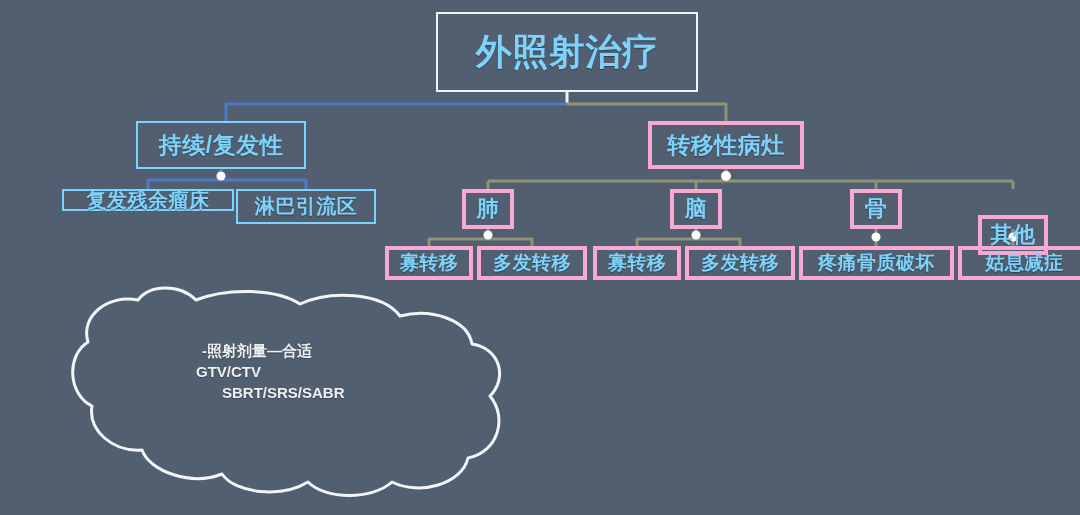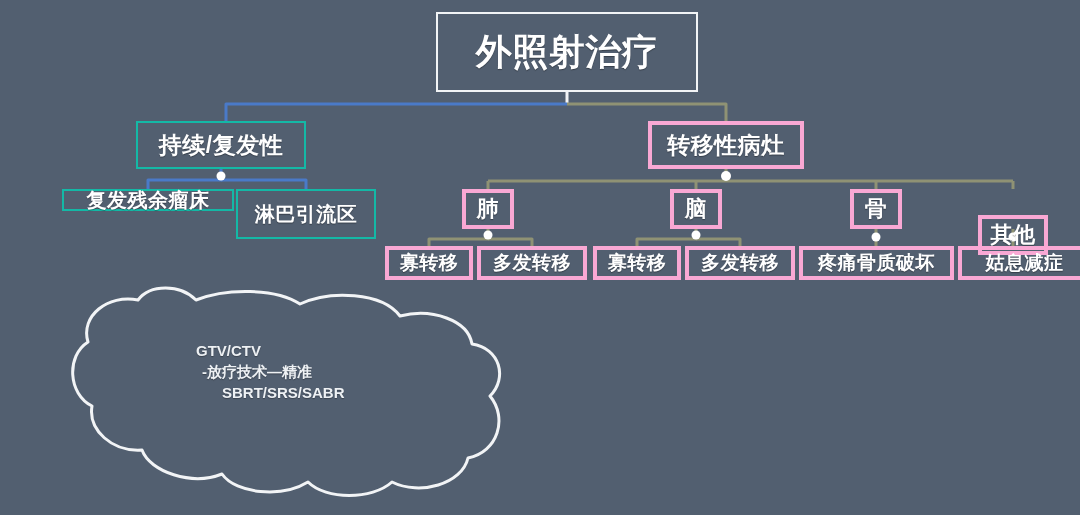--- a/index.html
+++ b/index.html
@@ -19,49 +19,49 @@
     left: 0; top: 0;
     width: 1080px;
     height: 515px;
   }
   .node {
     position: absolute;
     box-sizing: border-box;
     display: flex;
     align-items: center;
     justify-content: center;
-    color: #ffffff;
+    color: #7dd3fc;
     font-weight: bold;
     text-align: center;
     letter-spacing: 0.5px;
     text-shadow: 0 1px 1px rgba(0,0,0,0.35);
     white-space: nowrap;
   }
   .node.white  { border: 2px solid #f2f4f6; }
-  .node.blue   { border: 2px solid #14b8a6; }
+  .node.blue   { border: 2px solid #7dd3fc; }
   .node.olive  { border: 4px solid #f9a8d4; }
 
   #title-node {
     left: 436px; top: 12px;
     width: 262px; height: 80px;
     font-size: 36px;
   }
   #node-persistent {
     left: 136px; top: 121px;
     width: 170px; height: 48px;
     font-size: 23px;
   }
   #node-recurrent-bed {
     left: 62px; top: 189px;
     width: 172px; height: 22px;
     font-size: 20px;
   }
   #node-lymph-drain {
     left: 236px; top: 189px;
-    width: 140px; height: 50px;
+    width: 140px; height: 35px;
     font-size: 20px;
   }
   #node-metastatic {
     left: 648px; top: 121px;
     width: 156px; height: 48px;
     font-size: 23px;
   }
   #node-lung {
     left: 462px; top: 189px;
     width: 52px; height: 40px;
@@ -199,16 +199,16 @@
 <div class="node olive" id="node-other">其他</div>
 
 <div class="node olive" id="node-lung-oligo">寡转移</div>
 <div class="node olive" id="node-lung-multi">多发转移</div>
 <div class="node olive" id="node-brain-oligo">寡转移</div>
 <div class="node olive" id="node-brain-multi">多发转移</div>
 <div class="node olive" id="node-bone-pain">疼痛骨质破坏</div>
 <div class="node olive" id="node-palliative">姑息减症</div>
 
 <div id="cloud-text">
+  <div class="cl-1">-照射剂量—合适</div>
   <div class="cl-2">GTV/CTV</div>
-  <div class="cl-3">-放疗技术—精准</div>
   <div class="cl-5">SBRT/SRS/SABR</div>
 </div>
 
 </body></html>

